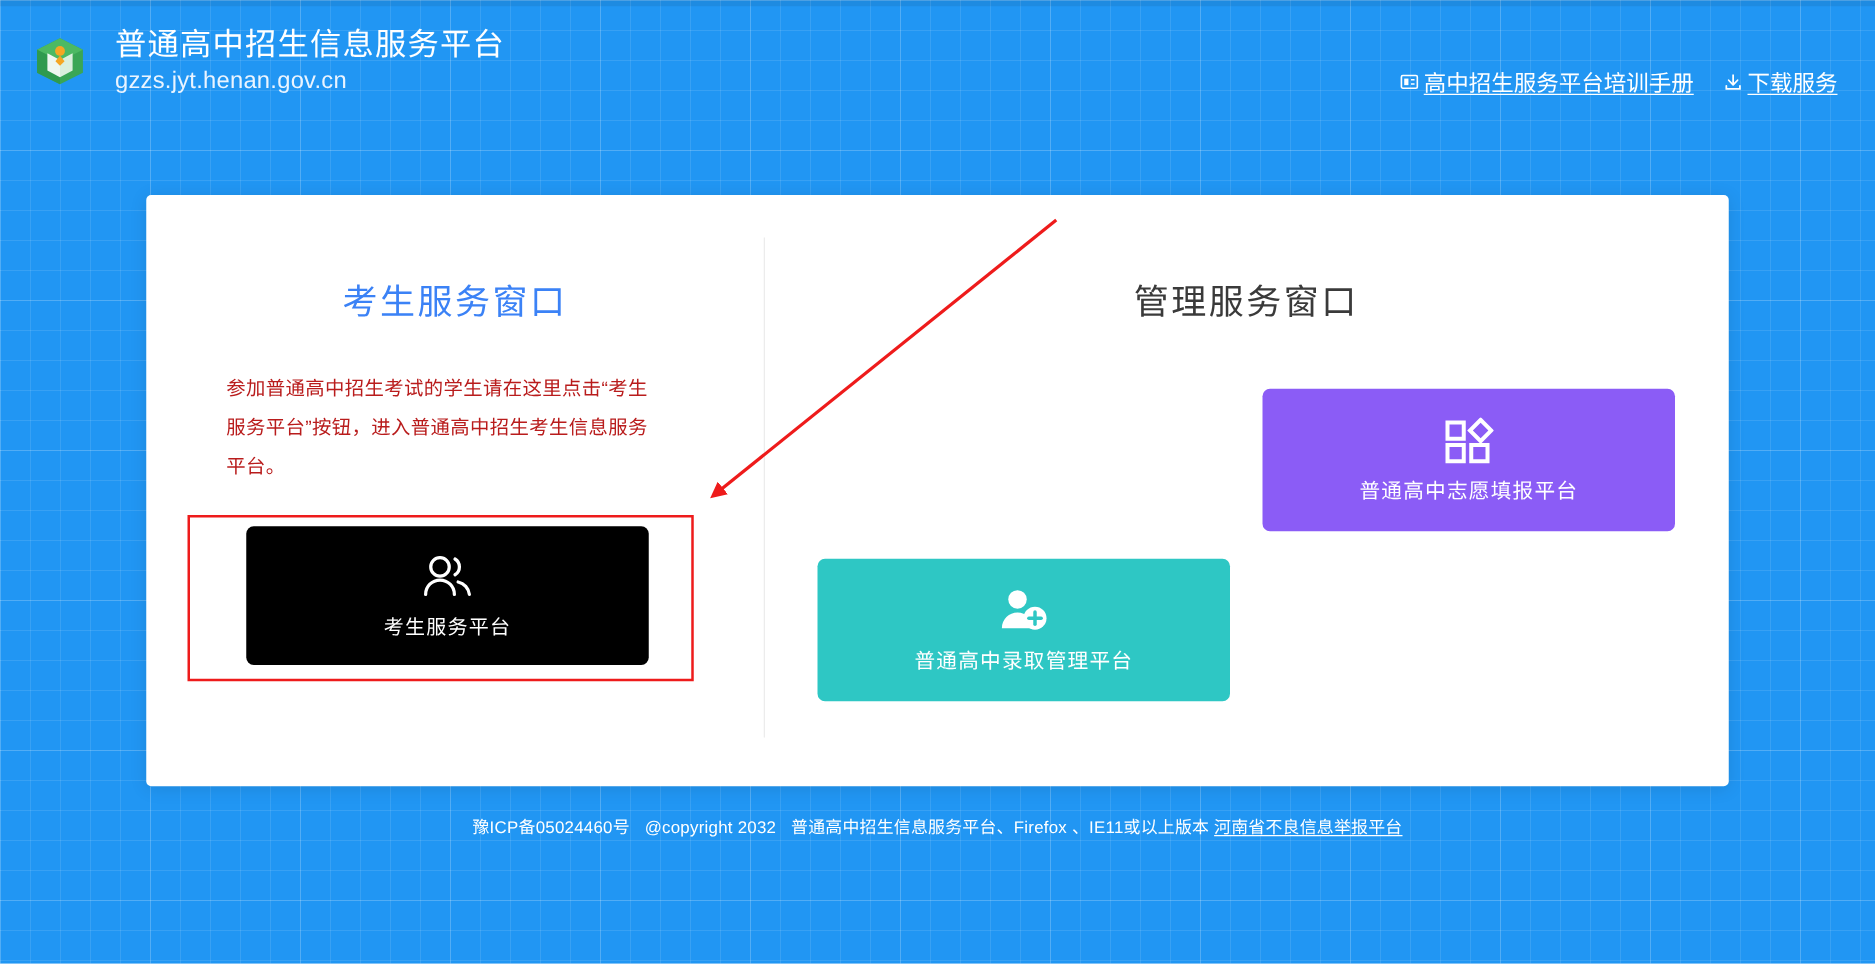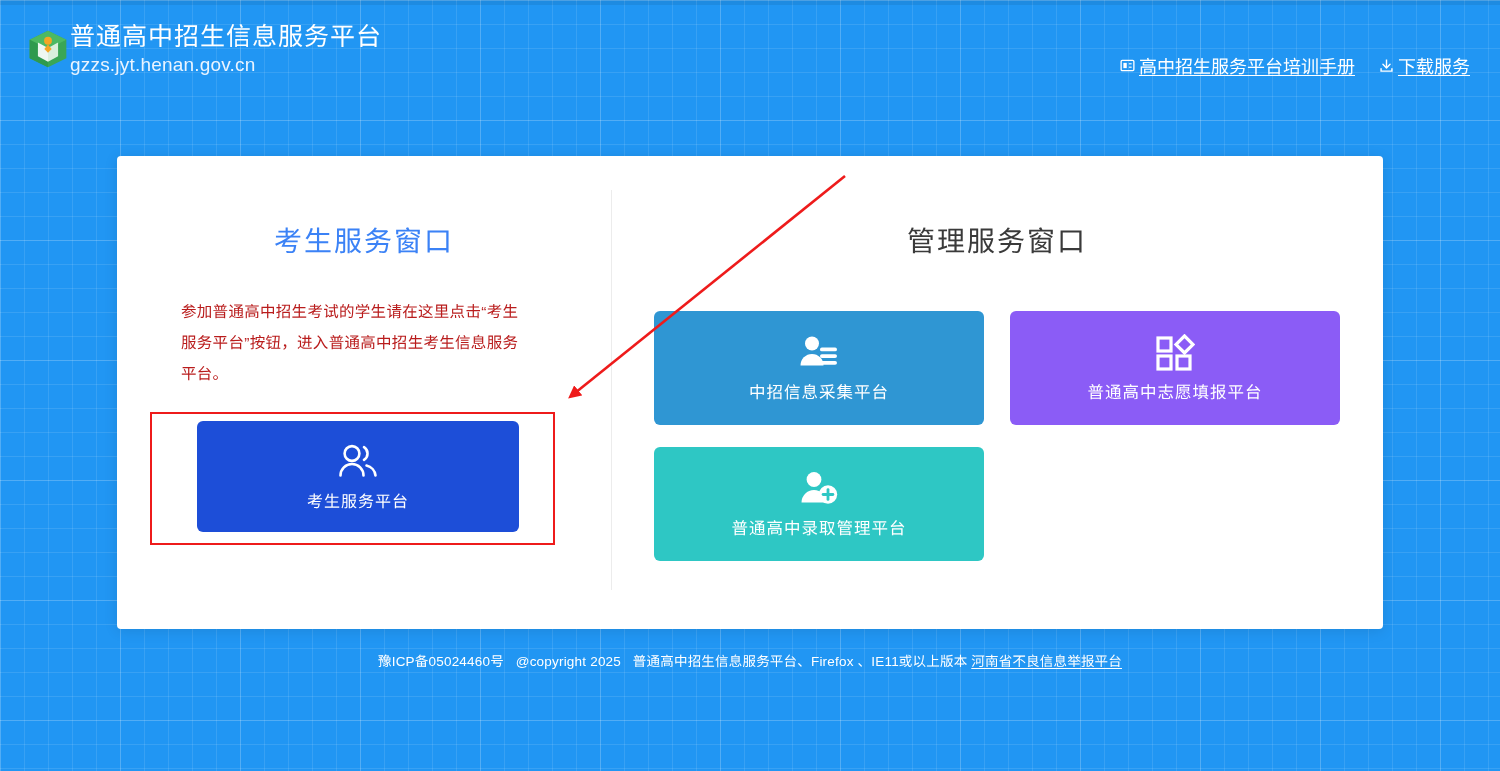--- a/index.html
+++ b/index.html
@@ -46,21 +46,21 @@
     width: 1500px;
     height: 90px;
   }
 
   #brand {
     position: absolute;
     left: 26px;
     top: 24px;
     display: flex;
     align-items: center;
-    gap: 0;
+    gap: 22px;
   }
   #brand-logo {
     width: 44px;
     height: 44px;
     flex: 0 0 44px;
   }
   #brand-text { line-height: 1; }
   #site-title {
     font-size: 25px;
     color: #ffffff;
@@ -159,21 +159,21 @@
     border: 2px solid #ee1b1b;
     background: transparent;
   }
 
   #btn-student {
     position: absolute;
     left: 80px;
     top: 265px;
     width: 322px;
     height: 111px;
-    background: #1d4ed8;
+    background: #000000;
     border-radius: 6px;
     border: none;
     cursor: pointer;
     display: flex;
     flex-direction: column;
     align-items: center;
     justify-content: center;
     gap: 6px;
     color: #ffffff;
   }
@@ -333,30 +333,20 @@
         </svg>
         <span class="tile-label">考生服务平台</span>
       </button>
 
     </div>
 
     <div id="right-pane">
 
       <div id="right-title">管理服务窗口</div>
 
-      <button class="tile" id="tile-collect">
-        <svg class="tile-icon" width="44" height="38" viewBox="0 0 44 38">
-          <circle cx="15" cy="9.5" r="7" fill="#ffffff"></circle>
-          <path d="M3.5 31.5 a11.5 11.5 0 0 1 23 0 Z" fill="#ffffff"></path>
-          <rect x="23" y="13.5" width="17" height="3.8" rx="1.9" fill="#ffffff"></rect>
-          <rect x="23" y="20.2" width="17" height="3.8" rx="1.9" fill="#ffffff"></rect>
-          <rect x="23" y="26.9" width="17" height="3.8" rx="1.9" fill="#ffffff"></rect>
-        </svg>
-        <span class="tile-label">中招信息采集平台</span>
-      </button>
 
       <button class="tile" id="tile-wish">
         <svg class="tile-icon" width="40" height="38" viewBox="0 0 40 38">
           <rect x="3" y="4" width="13" height="13" fill="none" stroke="#ffffff" stroke-width="3.2"></rect>
           <rect x="3" y="22" width="13" height="13" fill="none" stroke="#ffffff" stroke-width="3.2"></rect>
           <rect x="22" y="22" width="13" height="13" fill="none" stroke="#ffffff" stroke-width="3.2"></rect>
           <rect x="23.5" y="4.4" width="12" height="12" fill="none" stroke="#ffffff" stroke-width="3.2" transform="rotate(45 29.5 10.4)"></rect>
         </svg>
         <span class="tile-label">普通高中志愿填报平台</span>
       </button>
@@ -381,19 +371,19 @@
       <marker id="arrowhead" markerWidth="5" markerHeight="5" refX="1.6" refY="2.5" orient="auto">
         <polygon points="0,0 5,2.5 0,5" fill="#ee1b1b"></polygon>
       </marker>
     </defs>
     <line x1="845" y1="176" x2="575" y2="393" stroke="#ee1b1b" stroke-width="2.6" marker-end="url(#arrowhead)"></line>
   </svg>
 
   <div id="footer">
     <span>豫ICP备05024460号</span>
     <span>&nbsp;</span>
-    <span>@copyright 2025</span>
+    <span>@copyright 2032</span>
     <span>&nbsp;</span>
     <span>普通高中招生信息服务平台、Firefox 、IE11或以上版本</span>
     <a href="#">河南省不良信息举报平台</a>
   </div>
 
 </div>
 
 </body></html>

